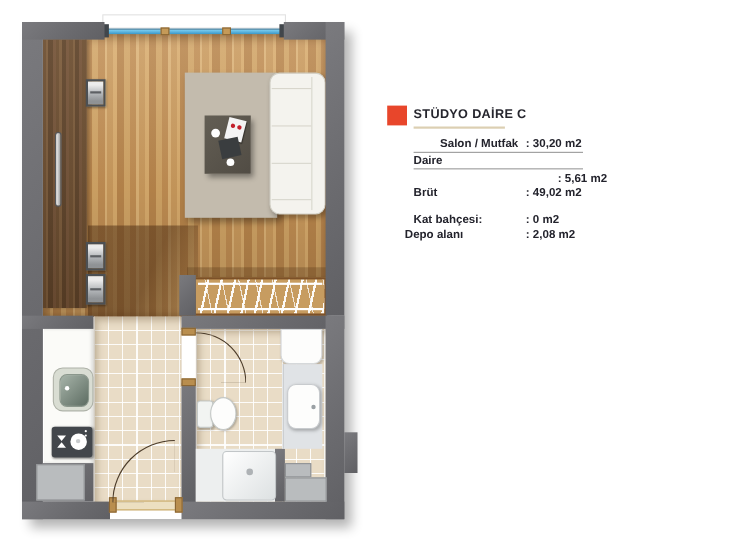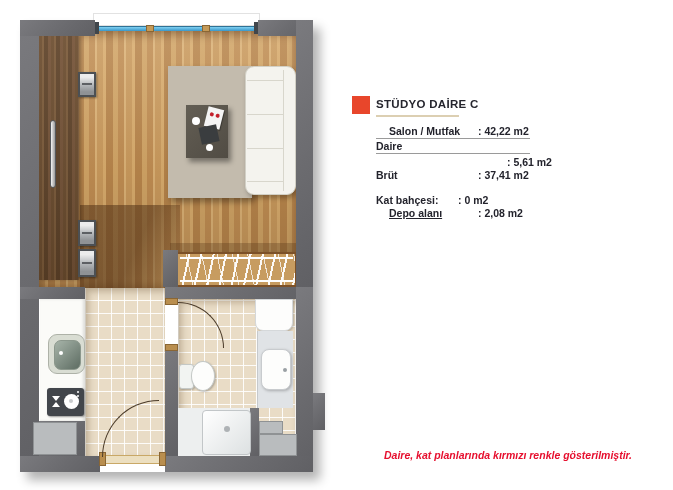--- a/index.html
+++ b/index.html
@@ -188,33 +188,32 @@
   <div class="arc-entry" style="left:102px;top:400px;width:57px;height:57px;"></div>
   <div class="jamb" style="left:165px;top:298px;width:13px;height:7px;"></div>
   <div class="jamb" style="left:165px;top:344px;width:13px;height:7px;"></div>
   <div class="arc-bath" style="left:178px;top:302px;width:46px;height:46px;"></div>
 
   <div class="lg-marker" style="left:352px;top:96px;width:18px;height:18px;"></div>
   <div class="lg-title" style="left:376px;top:98px;">STÜDYO DAİRE C</div>
   <div class="lg-title-rule" style="left:376px;top:115px;width:83px;height:2px;"></div>
 
   <div style="left:0;top:0;">
-    <span class="lg-label" style="left:369px;top:125px;padding-left:20px;">Salon / Mutfak</span>
-    <span class="lg-value" style="left:478px;top:125px;">: 42,22 m2</span>
+    <span class="lg-label" style="left:380px;top:125px;padding-left:20px;">Salon / Mutfak</span>
+    <span class="lg-value" style="left:478px;top:125px;">: 30,20 m2</span>
     <div class="lg-rule" style="left:376px;top:138px;width:154px;height:1px;"></div>
 
     <span class="lg-label" style="left:376px;top:140px;">Daire</span>
     <span class="lg-value" style="left:478px;top:156px;margin-left:29px;">: 5,61 m2</span>
     <div class="lg-rule" style="left:376px;top:153px;width:154px;height:1px;"></div>
 
     <span class="lg-label" style="left:376px;top:169px;">Brüt</span>
-    <span class="lg-value" style="left:478px;top:169px;">: 37,41 m2</span>
+    <span class="lg-value" style="left:478px;top:169px;">: 49,02 m2</span>
 
     <span class="lg-label" style="left:376px;top:194px;">Kat bahçesi:</span>
-    <span class="lg-value" style="left:458px;top:194px;">: 0 m2</span>
-
-    <span class="lg-label" style="left:389px;top:207px;text-decoration:underline;">Depo alanı</span>
+    <span class="lg-value" style="left:478px;top:194px;">: 0 m2</span>
+
+    <span class="lg-label" style="left:368px;top:207px;">Depo alanı</span>
     <span class="lg-value" style="left:478px;top:207px;">: 2,08 m2</span>
   </div>
 
-  <div class="lg-note" style="left:350px;top:449px;width:316px;">Daire, kat planlarında kırmızı renkle gösterilmiştir.</div>
 
 </div>
 
 </body></html>

